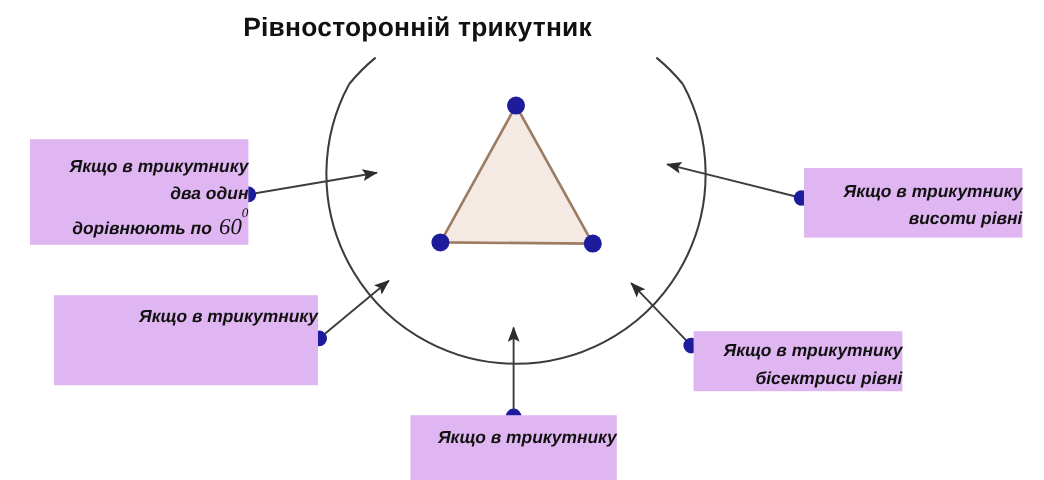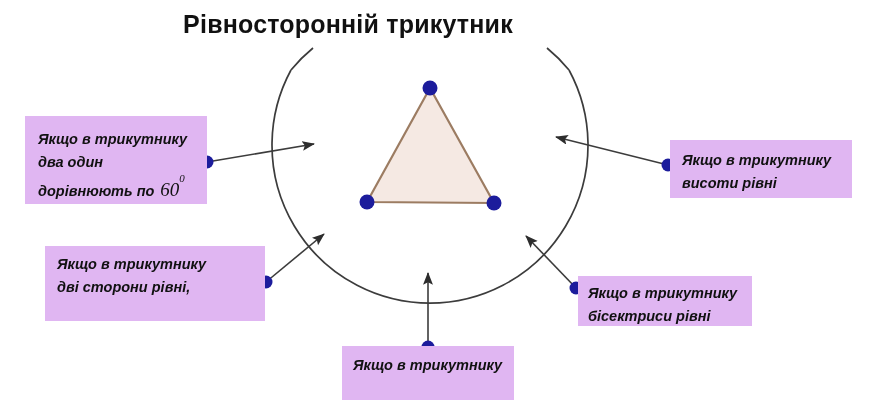--- a/index.html
+++ b/index.html
@@ -12,21 +12,21 @@
   }
   #stage{position:absolute;left:0;top:0;width:870px;height:400px;}
   svg.layer{position:absolute;left:0;top:0;width:870px;height:400px;}
 
   .title{
     position:absolute;
     left:0;top:8px;width:696px;
     text-align:center;
     font-family:"Liberation Sans", sans-serif;
     font-weight:bold;
-    font-size:25px;
+    font-size:22px;
     color:#111111;
     letter-spacing:0.2px;
     background:#ffffff;
     padding:2px 0 3px 0;
     z-index:6;
     white-space:nowrap;
   }
 
   .note{
     position:absolute;
@@ -34,21 +34,21 @@
     color:#111111;
     font-family:"Liberation Sans", sans-serif;
     font-style:italic;
     font-weight:bold;
     font-size:14.5px;
     line-height:23px;
     box-sizing:border-box;
     z-index:5;
     white-space:nowrap;
   }
-  .note .ln{display:block;}
+  .note .ln{display:block;text-align:right;}
   .deg{
     font-family:"Liberation Serif", serif;
     font-style:italic;
     font-weight:normal;
     font-size:19px;
     padding-left:6px;
   }
   .deg sup{font-size:11px;top:-0.65em;position:relative;}
 
   #note-left-top{left:25px;top:116px;width:182px;height:88px;padding:12px 0 0 13px;}
@@ -103,21 +103,20 @@
   <div class="title">Рівносторонній трикутник</div>
 
   <div class="note" id="note-left-top">
     <span class="ln">Якщо в трикутнику</span>
     <span class="ln">два один</span>
     <span class="ln"><span>дорівнюють по</span><span class="deg"><span>60</span><sup>0</sup></span></span>
   </div>
 
   <div class="note" id="note-left-bottom">
     <span class="ln">Якщо в трикутнику</span>
-    <span class="ln">дві сторони рівні,</span>
   </div>
 
   <div class="note" id="note-right-top">
     <span class="ln">Якщо в трикутнику</span>
     <span class="ln">висоти рівні</span>
   </div>
 
   <div class="note" id="note-right-bottom">
     <span class="ln">Якщо в трикутнику</span>
     <span class="ln">бісектриси рівні</span>

